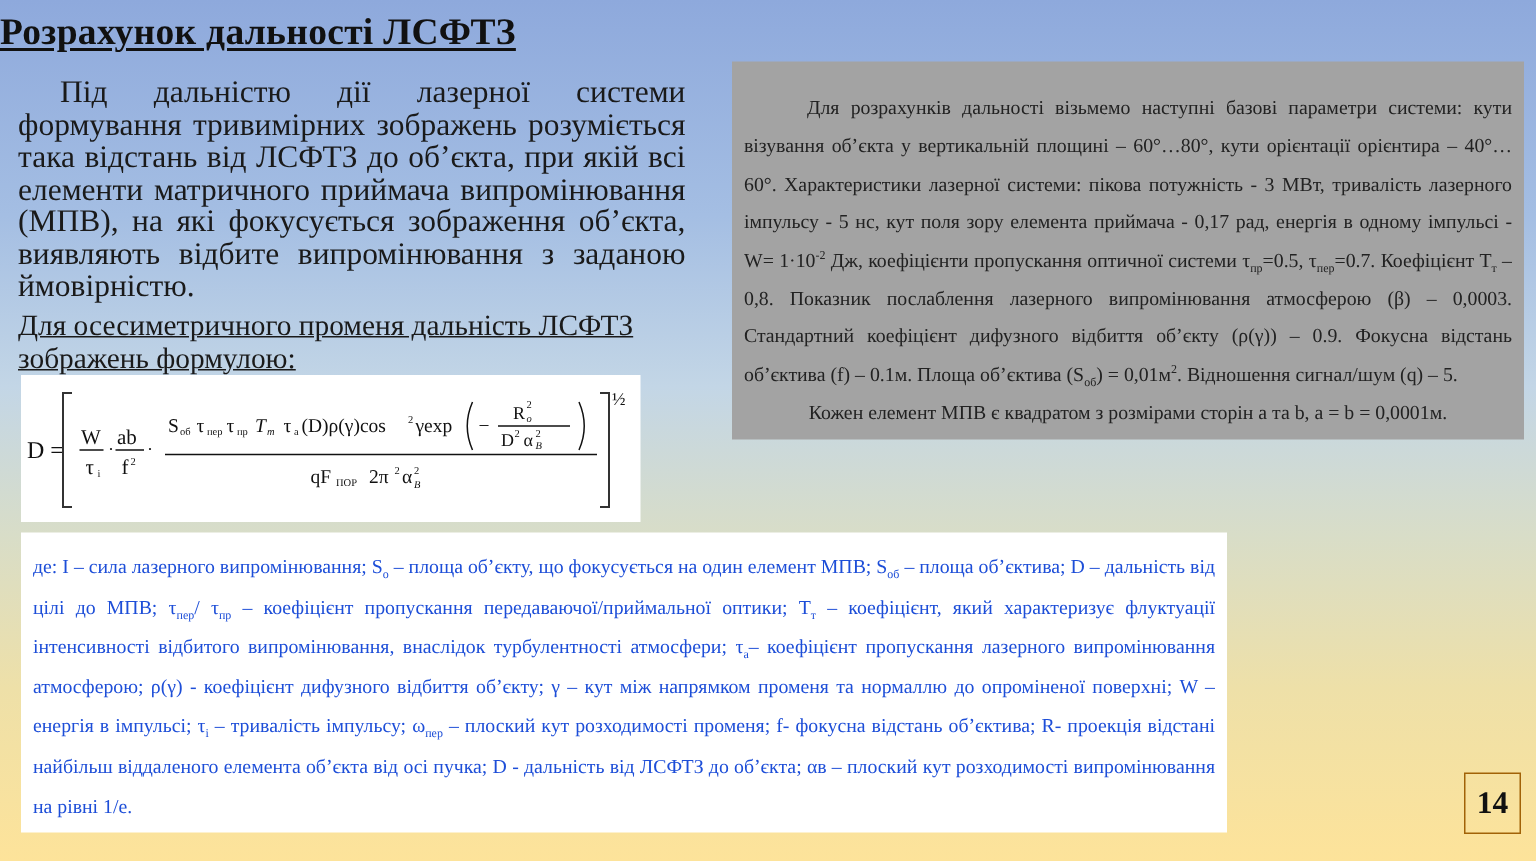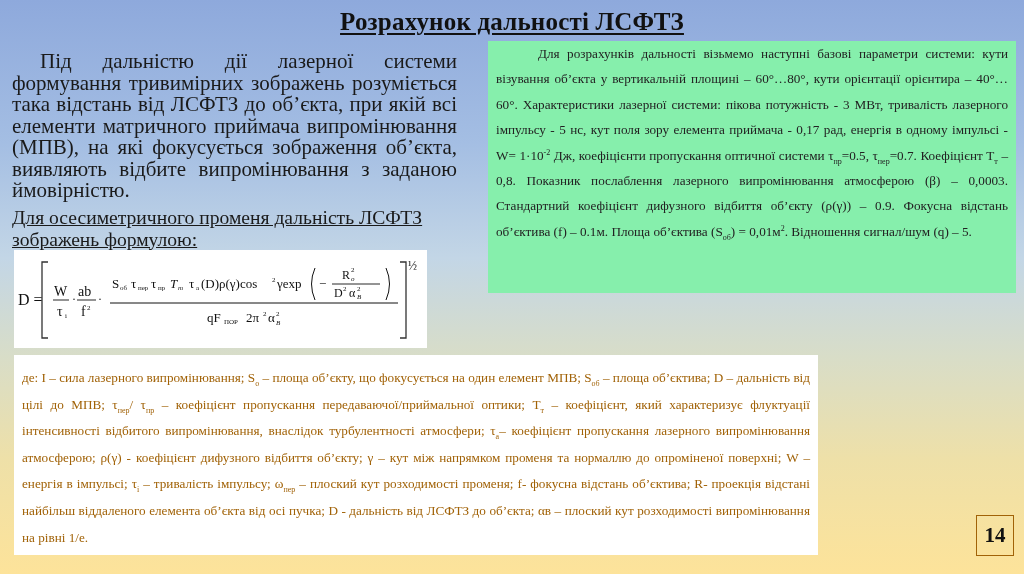--- a/index.html
+++ b/index.html
@@ -3,21 +3,21 @@
 <meta charset="utf-8">
 <style>
   html, body { margin: 0; padding: 0; }
   body {
     width: 1024px; height: 574px; overflow: hidden; position: relative;
     background: linear-gradient(to bottom, #8ea9dc 0%, #a4bee3 25%, #c3d6e6 45%, #d8ddc8 62%, #eee0a8 80%, #fde39a 100%);
     font-family: "Liberation Serif", "DejaVu Serif", serif;
     color: #111;
   }
   .title {
-    position: absolute; left: 0; width: 1024px; top: 8px; text-align: center;
+    position: absolute; left: 0; width: 1024px; top: 8px; 
     font-weight: bold; font-size: 25px; text-decoration: underline; text-underline-offset: 3px;
     text-decoration-thickness: 2px; letter-spacing: 0.2px;
   }
   .intro {
     position: absolute; left: 12px; top: 51px; width: 445px;
     font-size: 21px; line-height: 21.5px; text-align: justify; color: #1a1a1a;
   }
   .intro .indent { display: inline-block; width: 28px; }
   .formula-caption {
     position: absolute; left: 12px; top: 207px; width: 440px;
@@ -26,34 +26,34 @@
   .formula-box {
     position: absolute; left: 14px; top: 250px; width: 413px; height: 98px;
     background: #ffffff;
   }
   .formula {
     position: absolute; left: 0; top: 0; width: 413px; height: 98px;
     font-family: "Liberation Serif", serif; font-size: 13px;
   }
   .params-box {
     position: absolute; left: 488px; top: 41px; width: 528px; height: 252px;
-    background: #86efac; box-sizing: border-box; padding: 0 8px 0 8px;
+    background: #a3a3a3; box-sizing: border-box; padding: 18px 8px 0 8px;
   }
   .params-text {
     font-size: 13.2px; line-height: 25.4px; text-align: justify; color: #222;
   }
   .params-text p { margin: 0; text-indent: 42px; }
   .params-text p.last { text-align: center; text-indent: 0; }
   sub, sup { font-size: 8px; line-height: 0; }
   .legend-box {
     position: absolute; left: 14px; top: 355px; width: 804px; height: 200px;
     background: #ffffff; box-sizing: border-box; padding: 10px 8px 0 8px;
   }
   .legend-text {
-    font-size: 13.2px; line-height: 26.6px; text-align: justify; color: #a16207;
+    font-size: 13.2px; line-height: 26.6px; text-align: justify; color: #1d4ed8;
   }
   .slide-num {
     position: absolute; left: 976px; top: 515px; width: 38px; height: 41px;
     border: 1px solid #a16207; box-sizing: border-box;
     display: flex; align-items: center; justify-content: center;
     font-weight: bold; font-size: 21px; color: #111;
   }
 </style>
 </head>
 <body>
@@ -123,20 +123,21 @@
     <text x="262" y="75" font-size="7" font-style="italic">B</text>
 
     <path d="M386 12 L392 12 L392 88 L386 88" stroke="#333" stroke-width="1.3" fill="none"></path>
     <text x="394" y="20" font-size="12">½</text>
   </svg>
 </div>
 
 <div class="params-box">
   <div class="params-text">
     <p><span>Для розрахунків дальності візьмемо наступні базові параметри системи: кути візування об’єкта у вертикальній площині – 60°…80°,  кути орієнтації орієнтира – 40°…60°. Характеристики лазерної системи: пікова потужність - 3 МВт, тривалість лазерного імпульсу - 5 нс, кут поля зору елемента приймача -  0,17 рад, енергія в одному імпульсі - W= 1·10</span><sup>-2</sup><span> Дж, коефіцієнти пропускання оптичної системи τ</span><sub>пр</sub><span>=0.5, τ</span><sub>пер</sub><span>=0.7. Коефіцієнт T</span><sub>т</sub><span> – 0,8. Показник послаблення лазерного випромінювання атмосферою (β) – 0,0003. Стандартний коефіцієнт дифузного відбиття об’єкту (ρ(γ)) – 0.9. Фокусна відстань об’єктива (f) – 0.1м. Площа об’єктива (S</span><sub>об</sub><span>) = 0,01м</span><sup>2</sup><span>. Відношення сигнал/шум (q) – 5.</span></p>
+    <p class="last">Кожен елемент МПВ є квадратом з розмірами сторін a та b, a = b = 0,0001м.</p>
   </div>
 </div>
 
 <div class="legend-box">
   <div class="legend-text"><span>де: I – сила лазерного випромінювання;  S</span><sub>o</sub><span> – площа об’єкту, що фокусується на один елемент МПВ; S</span><sub>об</sub><span> – площа об’єктива; D – дальність від цілі до МПВ; τ</span><sub>пер</sub><span>/ τ</span><sub>пр</sub><span> – коефіцієнт пропускання передаваючої/приймальної оптики; T</span><sub>т</sub><span> – коефіцієнт, який характеризує флуктуації інтенсивності відбитого випромінювання, внаслідок турбулентності атмосфери; τ</span><sub>a</sub><span>– коефіцієнт пропускання лазерного випромінювання атмосферою; ρ(γ) - коефіцієнт дифузного відбиття об’єкту; γ – кут між напрямком променя та нормаллю до опроміненої поверхні; W – енергія в імпульсі; τ</span><sub>i</sub><span> – тривалість імпульсу; ω</span><sub>пер</sub><span> – плоский кут розходимості променя; f- фокусна відстань об’єктива; R- проекція відстані найбільш віддаленого елемента об’єкта від осі пучка; D - дальність від ЛСФТЗ до об’єкта; αв – плоский кут розходимості випромінювання на рівні 1/е.</span></div>
 </div>
 
 <div class="slide-num">14</div>
 
 </body></html>

